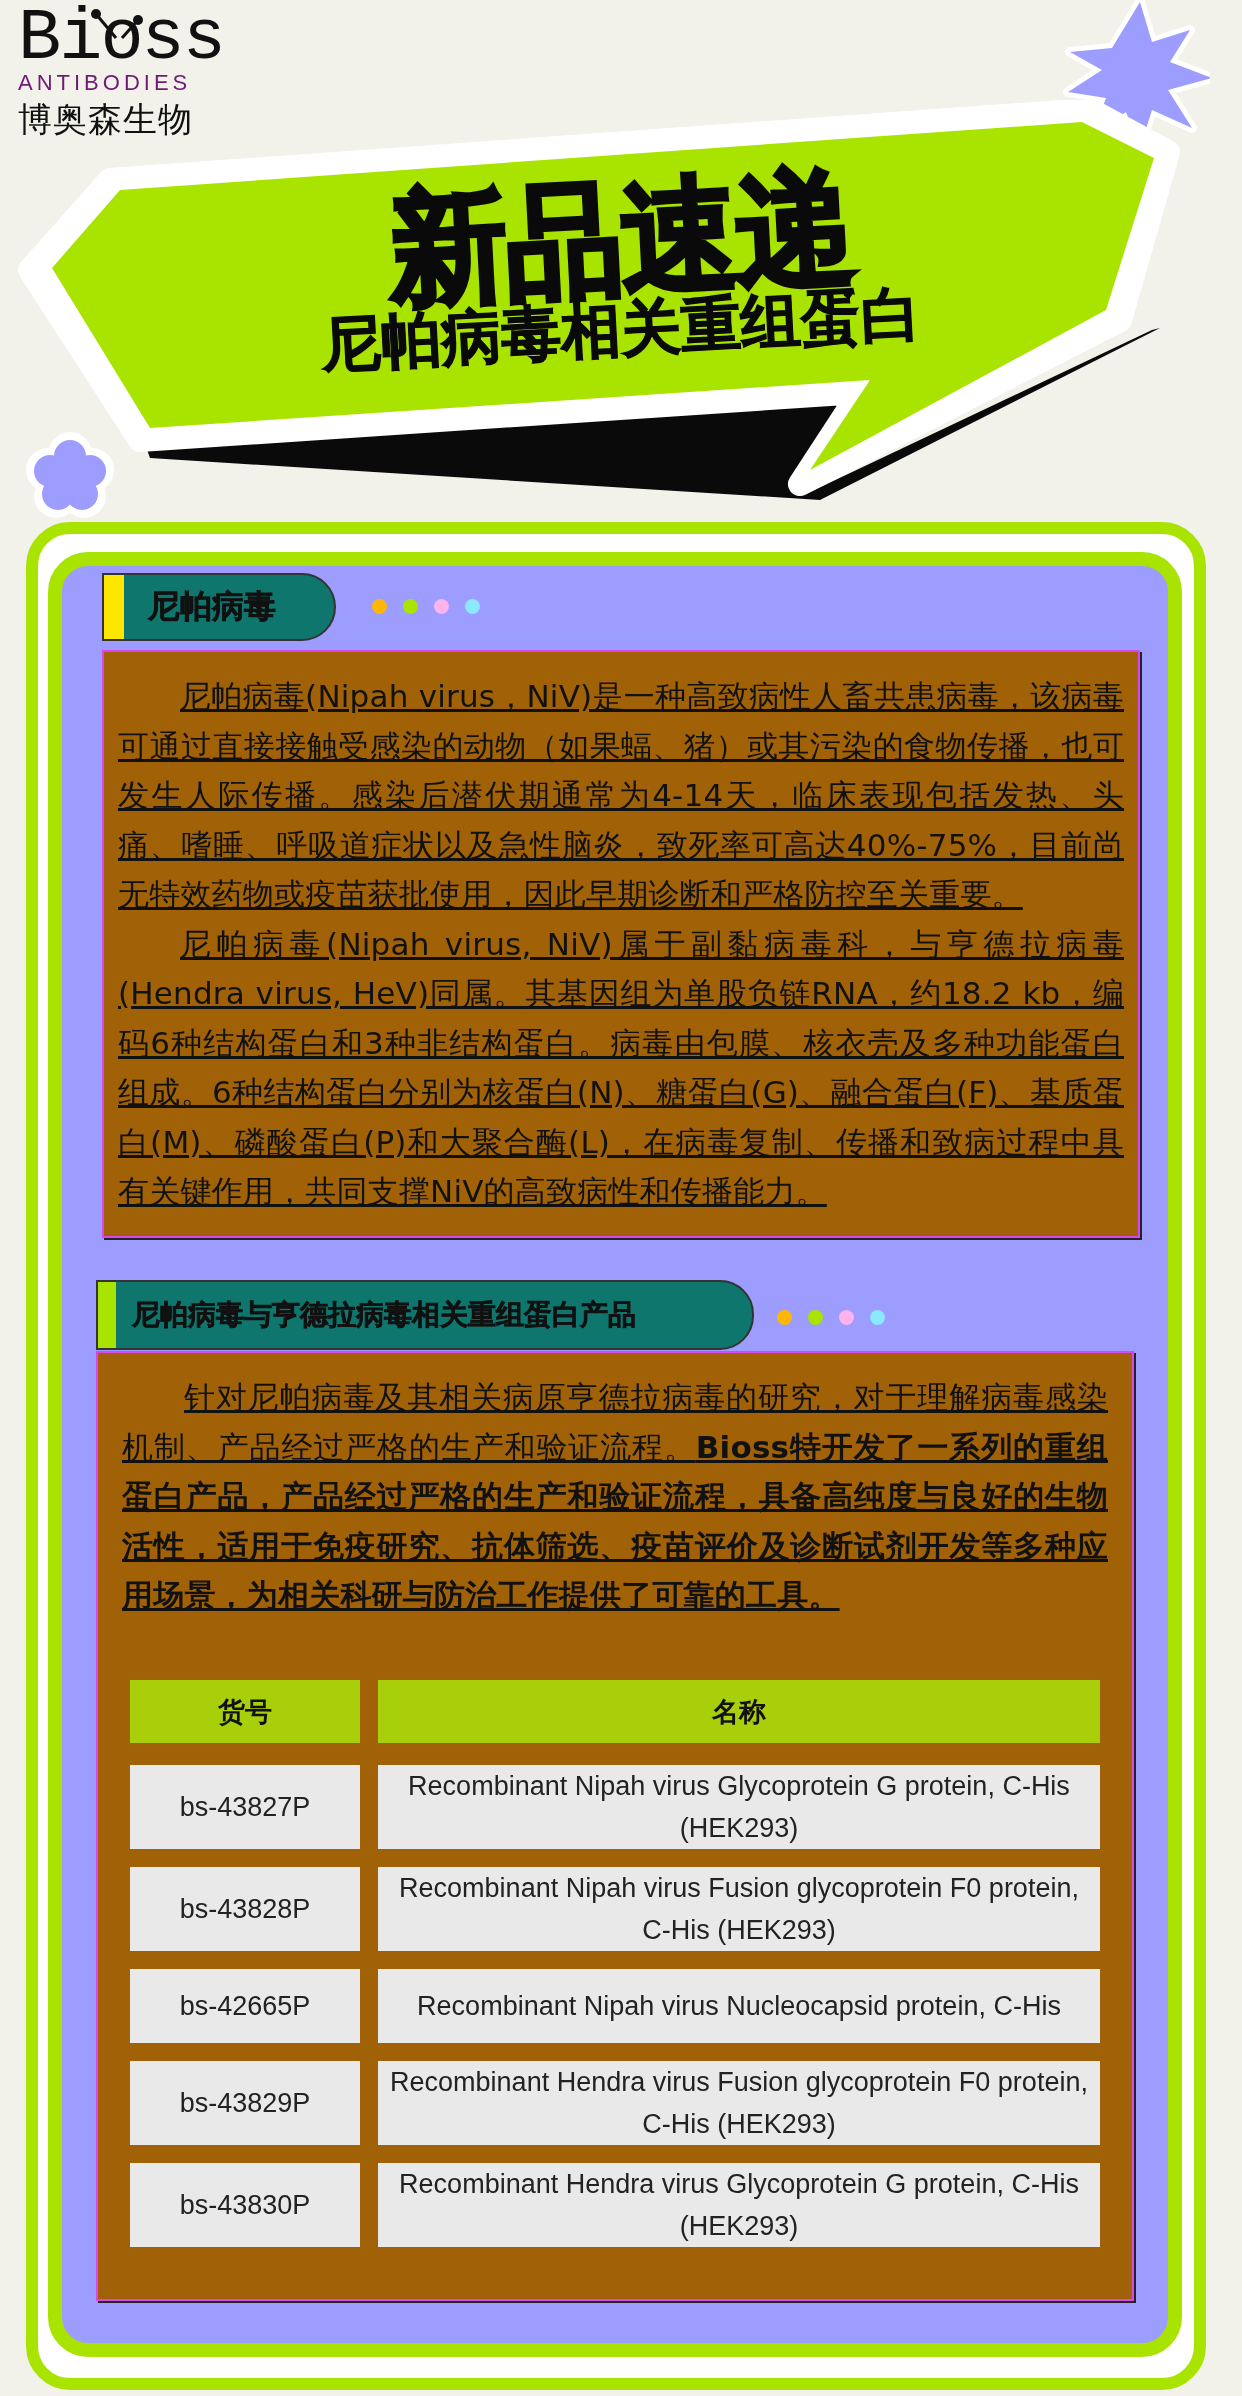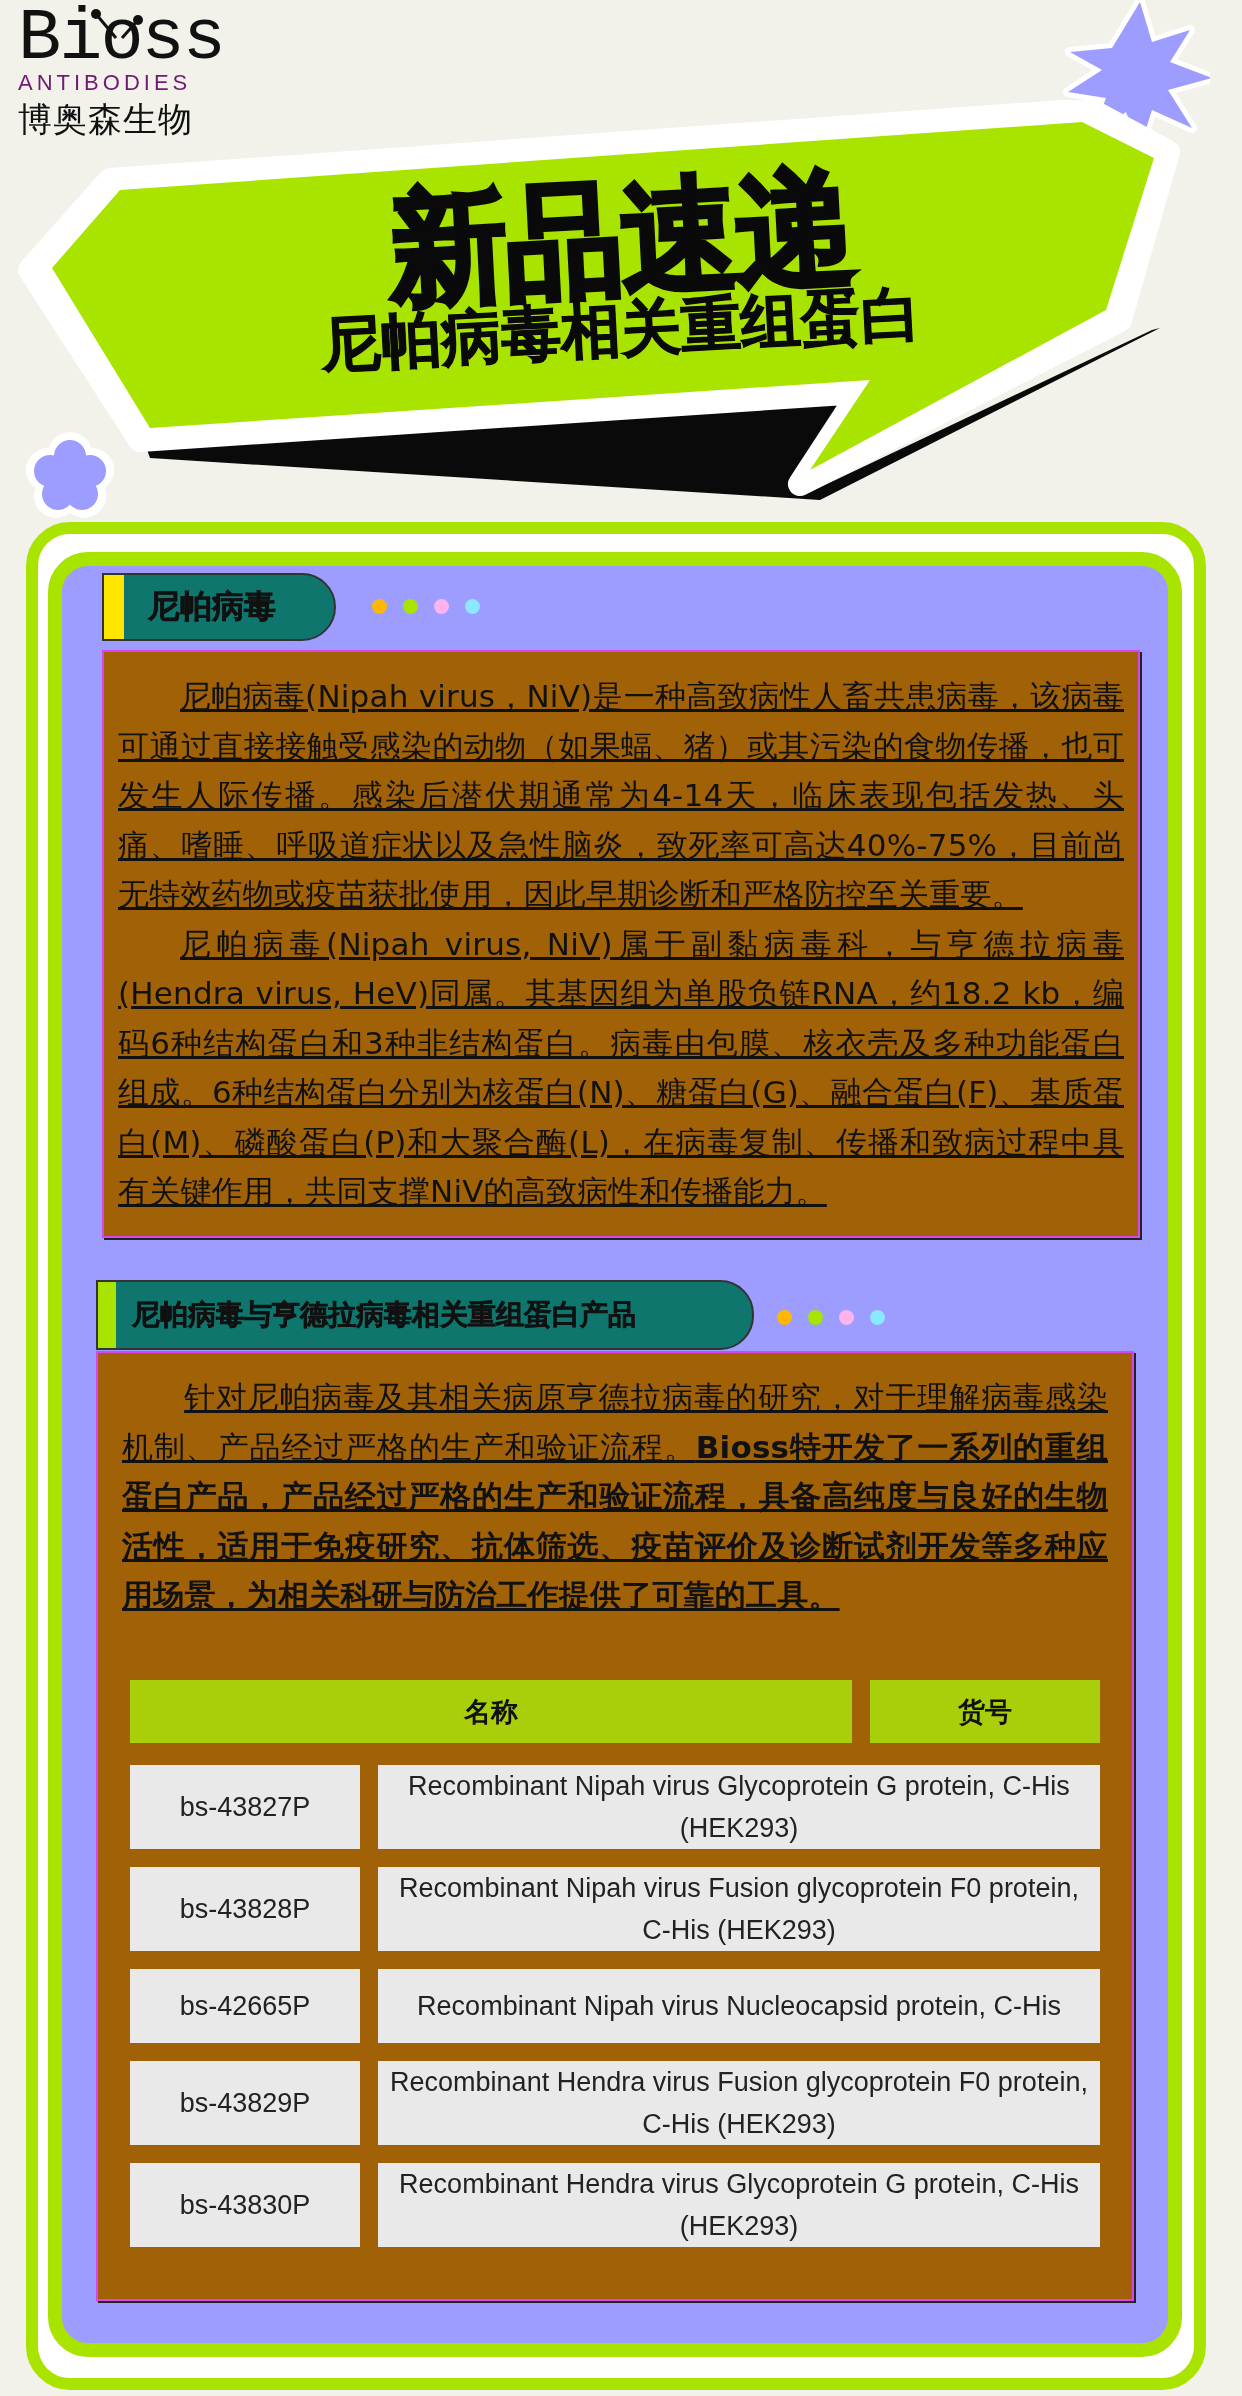--- a/index.html
+++ b/index.html
@@ -191,22 +191,22 @@
   <div class="dot" style="background:#ffb3ee"></div>
   <div class="dot" style="background:#8ae8ff"></div>
 </div>
 
 <div class="box box2">
   <p class="para"><span>针对尼帕病毒及其相关病原亨德拉病毒的研究，对于理解病毒感染机制、产品经过严格的生产和验证流程。</span><b>Bioss特开发了一系列的重组蛋白产品，产品经过严格的生产和验证流程，具备高纯度与良好的生物活性，适用于免疫研究、抗体筛选、疫苗评价及诊断试剂开发等多种应用场景，为相关科研与防治工作提供了可靠的工具。</b></p>
 </div>
 
 <div class="tbl">
   <div class="trow thead">
+    <div class="tcell c1">货号</div>
     <div class="tcell c2">名称</div>
-    <div class="tcell c1">货号</div>
   </div>
   <div class="trow body">
     <div class="tcell c1">bs-43827P</div>
     <div class="tcell c2">Recombinant Nipah virus Glycoprotein G protein, C-His (HEK293)</div>
   </div>
   <div class="trow body">
     <div class="tcell c1">bs-43828P</div>
     <div class="tcell c2">Recombinant Nipah virus Fusion glycoprotein F0 protein, C-His (HEK293)</div>
   </div>
   <div class="trow body single">

